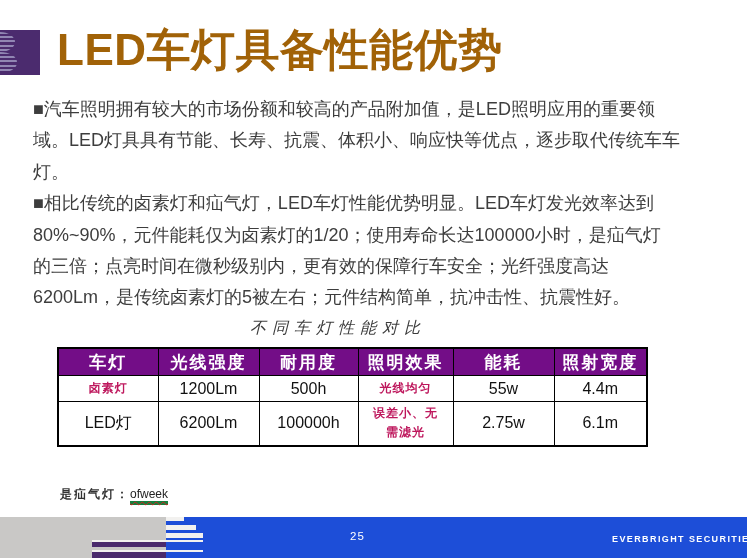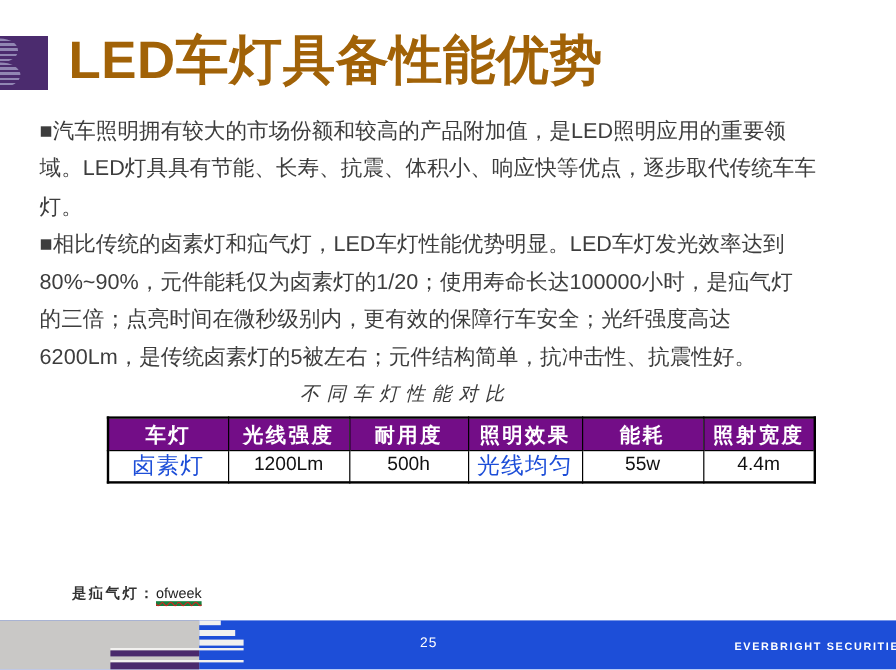--- a/index.html
+++ b/index.html
@@ -34,34 +34,33 @@
   .table-caption{
     position:absolute;left:250px;top:318px;
     font-family:"Liberation Serif",serif;font-style:italic;font-weight:400;
     font-size:16px;color:#3c3c3c;letter-spacing:6px;
   }
   
   .cmp-table{
     position:absolute;left:57px;top:347px;width:589px;
     border-collapse:collapse;table-layout:fixed;
     border:2.5px solid #000;
-    margin-left:32px;
   }
   .cmp-table th,.cmp-table td{
     border:1.6px solid #000;text-align:center;vertical-align:middle;
     padding:0 2px;overflow:hidden;
   }
   .cmp-table th{
     background:#730d87;color:#ffffff;
     font-family:"Liberation Serif",serif;font-weight:700;
     font-size:17px;letter-spacing:2px;height:26px;
   }
   .cell-k{
-    font-family:"Liberation Serif",serif;font-weight:400;
-    font-size:19px;color:#1d4ed8;letter-spacing:1px;white-space:pre-line;line-height:19px;
+    font-family:"Liberation Serif",serif;font-weight:700;
+    font-size:12px;color:#be185d;letter-spacing:1px;white-space:pre-line;line-height:19px;
   }
   .cell-n{
     font-family:"Liberation Sans",sans-serif;
     font-size:16px;color:#111;
   }
   tr.row-1{height:26px;} tr.row-2{height:40px;} tr.row-3{height:44px;}
   
   .source-note{
     position:absolute;left:60px;top:486px;
     font-family:"Liberation Serif",serif;font-weight:700;
@@ -136,20 +135,29 @@
     <th>照射宽度</th>
   </tr>
   <tr class="row-1">
     <td class="cell-k">卤素灯</td>
     <td class="cell-n">1200Lm</td>
     <td class="cell-n">500h</td>
     <td class="cell-k">光线均匀</td>
     <td class="cell-n">55w</td>
     <td class="cell-n">4.4m</td>
   </tr>
+  <tr class="row-3">
+    <td class="cell-n">LED灯</td>
+    <td class="cell-n">6200Lm</td>
+    <td class="cell-n">100000h</td>
+    <td class="cell-k">误差小、无
+需滤光</td>
+    <td class="cell-n">2.75w</td>
+    <td class="cell-n">6.1m</td>
+  </tr>
 </tbody>
   </table>
 
 <div class="source-note">
   <span>是疝气灯：</span><span class="source-link">ofweek</span>
 </div>
 
 <div class="footer-bar">
   <div class="footer-grey"></div>
 

